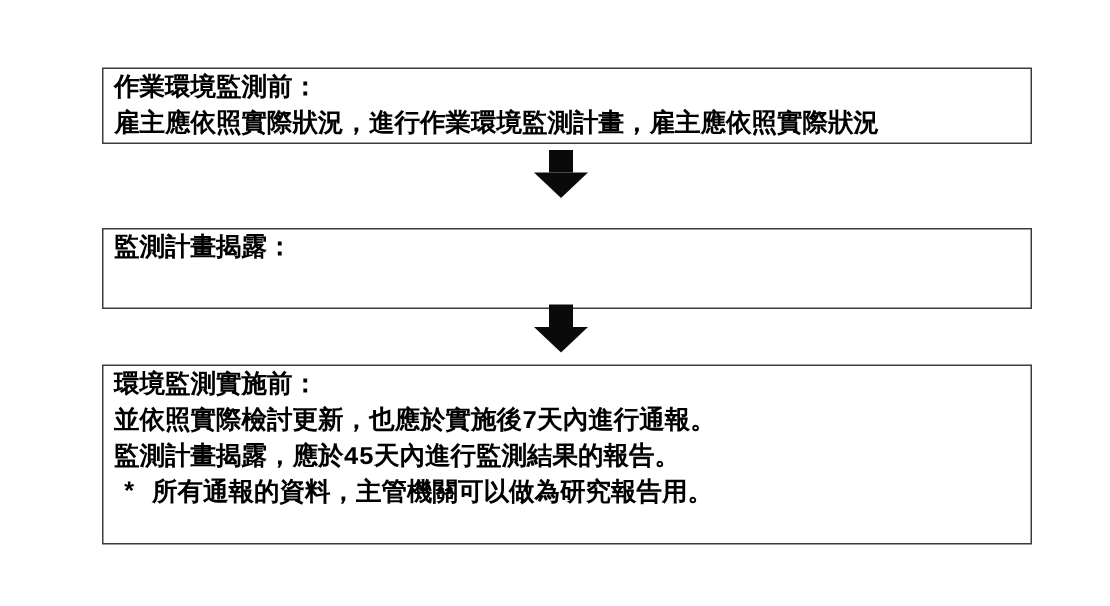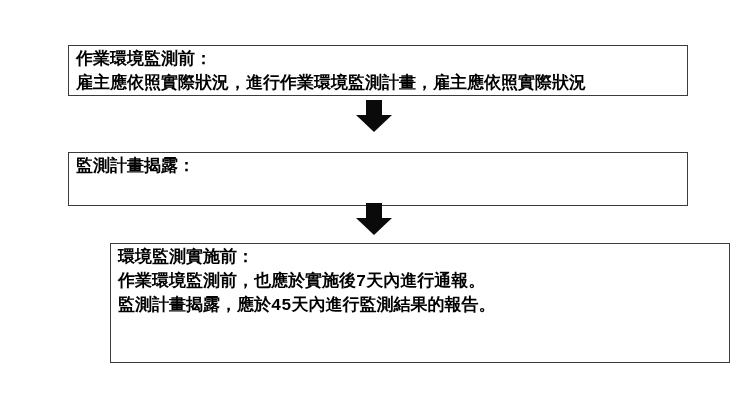--- a/index.html
+++ b/index.html
@@ -19,21 +19,21 @@
     position: absolute;
     left: 68px;
     width: 620px;
     box-sizing: border-box;
     background: var(--bg, #ffffff);
     border: 1.5px solid var(--border, #3c3c3c);
     padding: 2px 7px 0 7px;
   }
   .box-1 { top: 45px;  height: 51px;  }
   .box-2 { top: 138px; height: 54px; margin-top: 14px;  }
-  .box-3 { top: 243px; height: 120px; margin-left: 42px; }
+  .box-3 { top: 243px; height: 120px; }
   .line {
     font-size: 17px;
     font-weight: bold;
     line-height: 24px;
     color: var(--text, #000000);
     white-space: nowrap;
   }
   .line.indent { padding-left: 5px; }
   .arrow {
     position: absolute;
@@ -75,17 +75,18 @@
     <div class="line">監測計畫揭露：</div>
   </div>
 
   <div class="arrow arrow-2">
     <div class="arrow-stem"></div>
     <div class="arrow-head"></div>
   </div>
 
   <div class="box box-3">
     <div class="line">環境監測實施前：</div>
-    <div class="line">作業環境監測前，也應於實施後7天內進行通報。</div>
+    <div class="line">並依照實際檢討更新，也應於實施後7天內進行通報。</div>
     <div class="line">監測計畫揭露，應於45天內進行監測結果的報告。</div>
+    <div class="line indent">* 所有通報的資料，主管機關可以做為研究報告用。</div>
   </div>
 
 </div>
 
 </body></html>

